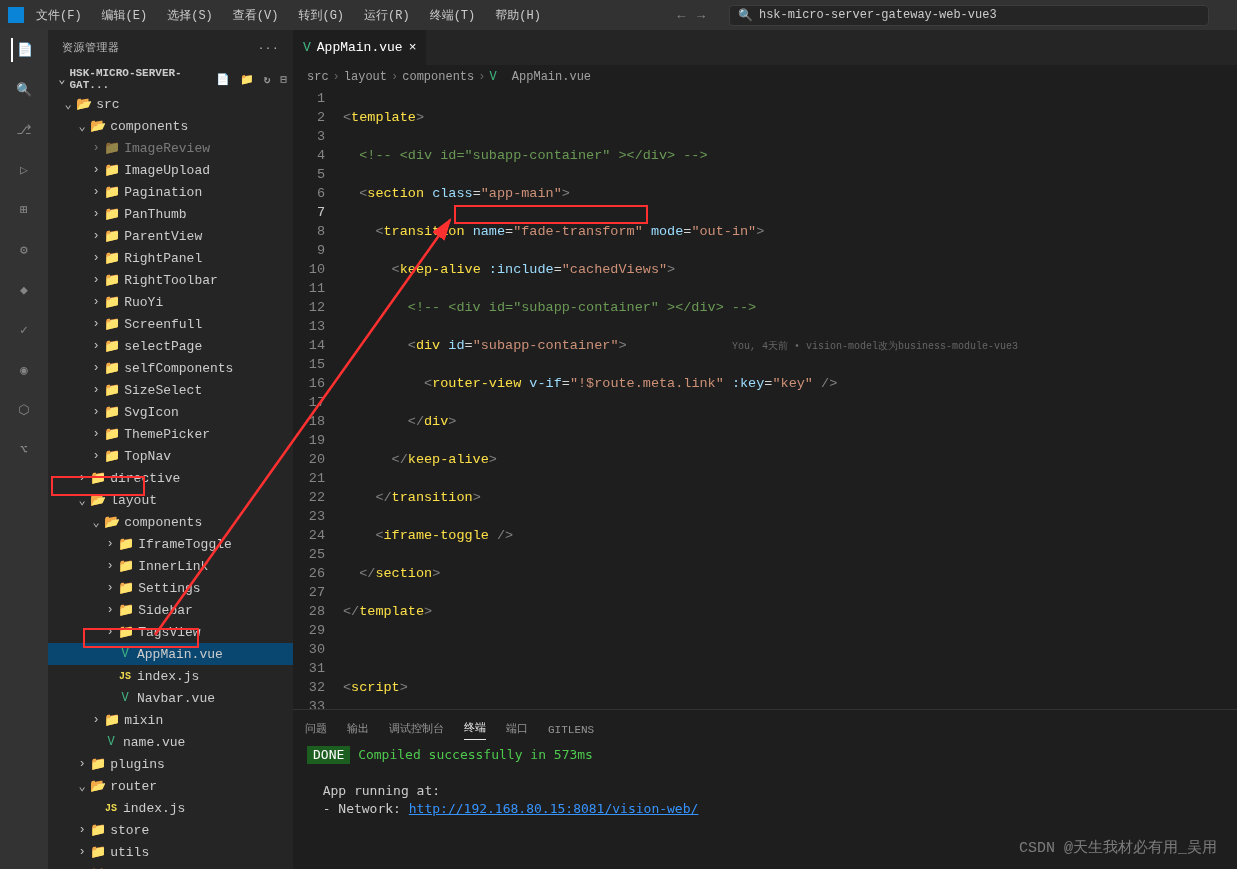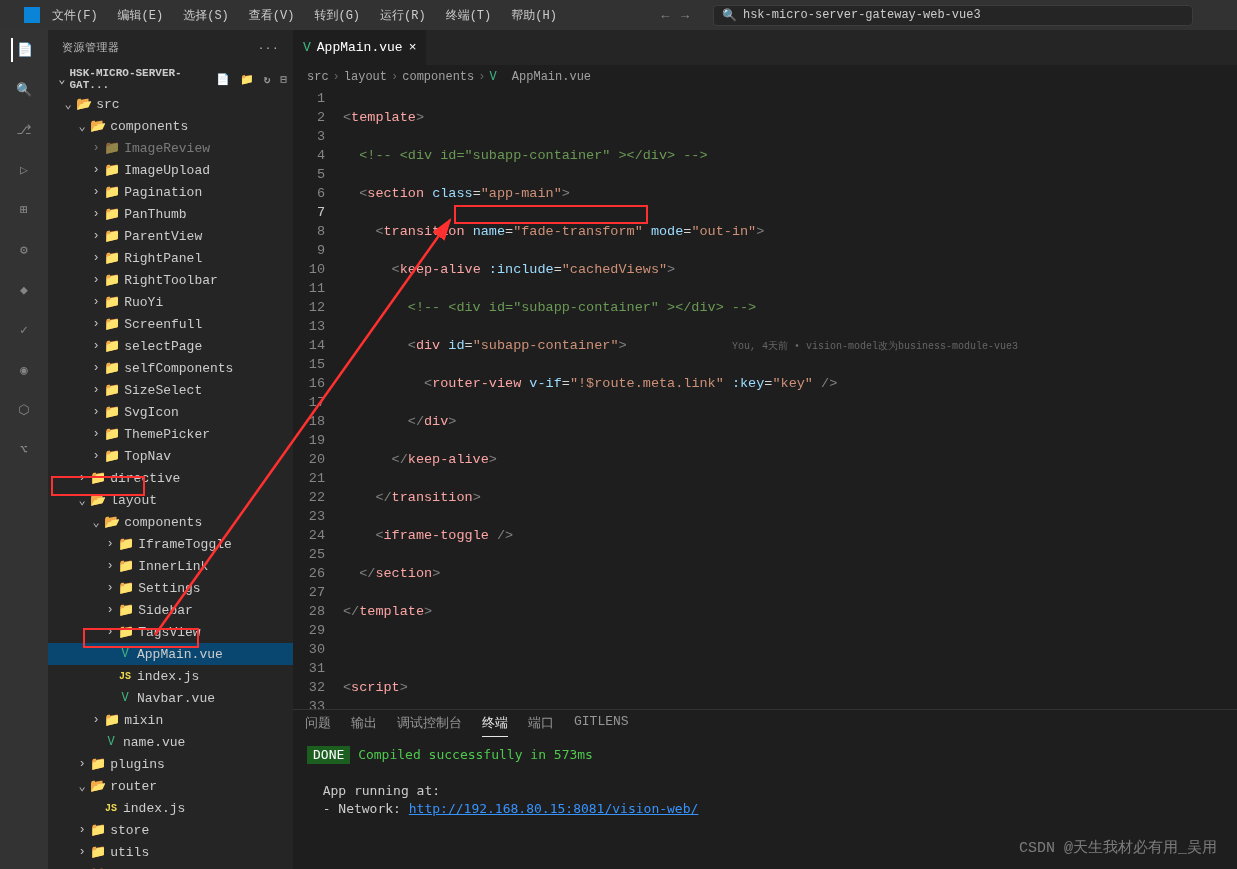--- a/index.html
+++ b/index.html
@@ -11,21 +11,21 @@
   width: 1237px;
   height: 869px;
   overflow: hidden;
   position: relative;
 }
 .titlebar {
   height: 30px;
   background: #323233;
   display: flex;
   align-items: center;
-  padding: 0 24px;
+  padding: 0 8px;
   gap: 4px;
 }
 .titlebar .logo { width: 16px; height: 16px; background: #0098ff; opacity: 0.8; }
 .menu-item { padding: 4px 8px; color: #cccccc; font-size: 12px; cursor: pointer; }
 .nav-center { margin-left: auto; display: flex; gap: 12px; color: #888; padding-right: 10px; }
 .search-bar {
   flex: 1;
   max-width: 480px;
   margin: 0 20px 0 10px;
   background: #252526;
@@ -152,39 +152,39 @@
   text-align: right;
   padding-right: 18px;
   color: #858585;
   user-select: none;
 }
 .gutter .ln { height: 19px; }
 .gutter .ln.active { color: #c6c6c6; }
 .code-lines { flex: 1; white-space: pre; color: #d4d4d4; }
 .code-lines .line { height: 19px; }
 .tag { color: #808080; }
-.tagname { color: #fca5a5; }
+.tagname { color: #fde047; }
 .attr { color: #9cdcfe; }
 .str { color: #ce9178; }
 .comment { color: #6a9955; }
 .codelens { color: #666666; font-size: 10px; }
 .panel {
   height: 160px;
   border-top: 1px solid #333;
   background: #1e1e1e;
   display: flex;
   flex-direction: column;
 }
 .panel-tabs {
   height: 30px;
   display: flex;
-  align-items: flex-start;
+  align-items: flex-end;
   padding: 0 12px;
   gap: 20px;
-  font-size: 13px;
+  font-size: 11px;
   color: #969696;
 }
 .panel-tabs .ptab { cursor: pointer; padding: 4px 0; }
 .panel-tabs .ptab.active { color: #e7e7e7; border-bottom: 1px solid #e7e7e7; }
 .panel-body {
   flex: 1;
   padding: 6px 14px;
   font-family: Consolas, monospace;
   font-size: 13px;
   color: #cccccc;

